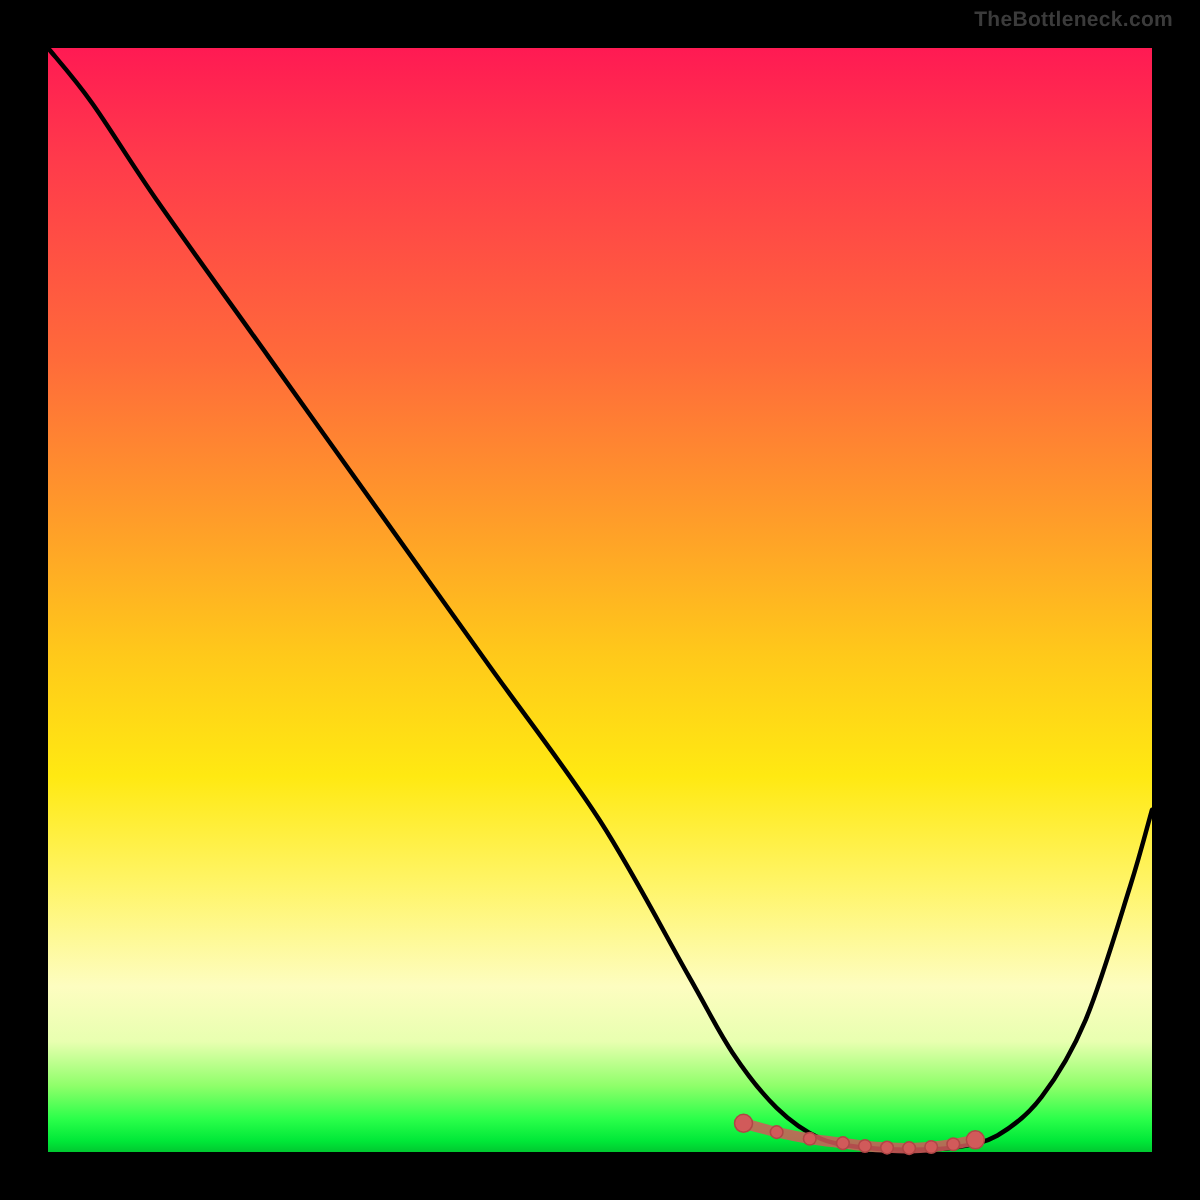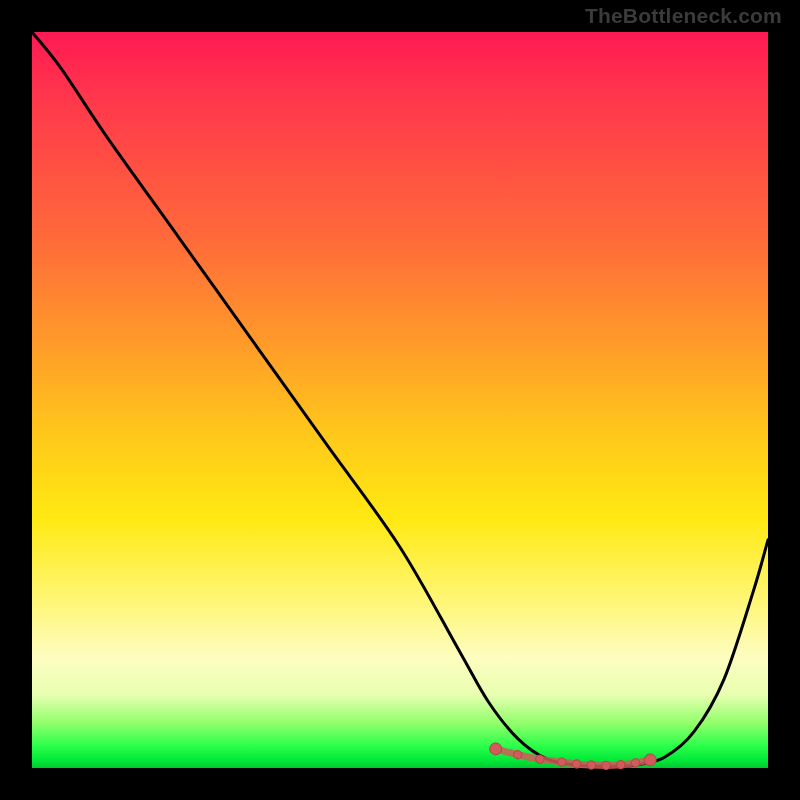--- a/index.html
+++ b/index.html
@@ -15,21 +15,21 @@
     position: relative;
     width: 800px;
     height: 800px;
     background: #000000;
   }
   .watermark {
     position: absolute;
     top: 4px;
     right: 18px;
     color: #3b3b3b;
-    font-size: 21px;
+    font-size: 14px;
     font-weight: 600;
     letter-spacing: 0.2px;
     user-select: none;
   }
   .plot-area {
     position: absolute;
     left: 32px;
     top: 32px;
     width: 736px;
     height: 736px;

